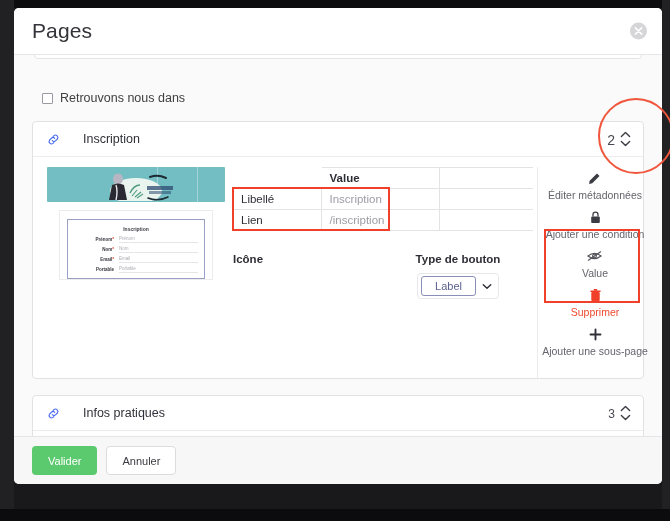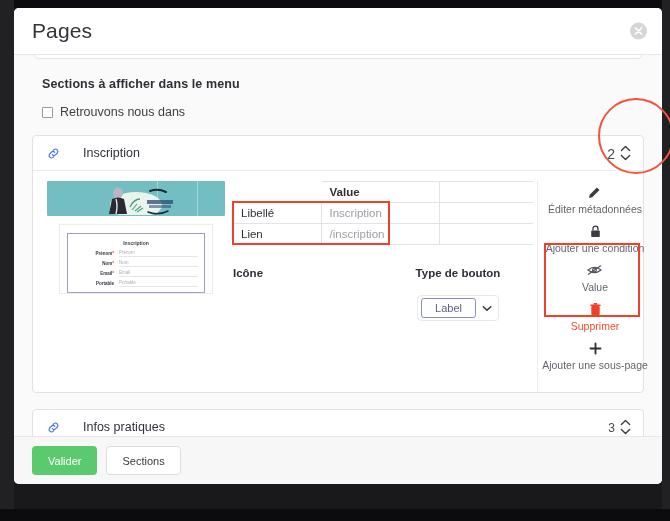--- a/index.html
+++ b/index.html
@@ -111,21 +111,21 @@
   .props-table th.col-blank, .props-table td.col-blank { border-right: none; }
   .props-table th.col-key.empty { border-color: transparent; }
 
   .hl-red { position: absolute; border: 2px solid #f0402a; pointer-events: none; }
 
   .mid-labels { display: flex; margin-top: 22px; }
   .mid-icone { flex: 0 0 150px; text-align: left; font-size: 11.5px; font-weight: bold; color: #2e2e36; }
   .mid-btntype { flex: 0 0 150px; text-align: center; }
   .mid-btntype-lab { font-size: 11.5px; font-weight: bold; color: #2e2e36; }
   .btn-group {
-    margin: 16px auto 0 auto; width: 82px; height: 26px; display: flex; align-items: center;
+    margin: 8px auto 0 auto; width: 82px; height: 26px; display: flex; align-items: center;
     background: #fff; border: 1px solid #e8e8ea; border-radius: 4px;
   }
   .btn-label {
     flex: 1 1 auto; height: 20px; margin-left: 3px; border: 1px solid #8a8fb8; border-radius: 3px;
     display: flex; align-items: center; justify-content: center;
     font-size: 11px; color: #5a5f8d; background: #fff;
   }
   .btn-caret { width: 22px; display: flex; align-items: center; justify-content: center; }
   .btn-caret svg { width: 10px; height: 7px; }
 
@@ -182,21 +182,20 @@
     </div>
 
     <div class="modal-body">
       <div class="body-inner">
 
         <div class="clipped-top">
           
         </div>
 
         <div class="section-block">
-          <div class="section-heading">Sections à afficher dans le menu</div>
           <div class="check-row">
             <div class="check-box"></div>
             <div class="check-label">Retrouvons nous dans</div>
           </div>
         </div>
 
         <div class="page-card">
           <div class="page-card-head">
             <span class="link-icon">
               <svg viewBox="0 0 16 16" aria-hidden="true">
@@ -420,19 +419,19 @@
               </div>
             </div>
           </div>
         </div>
 
       </div>
     </div>
 
     <div class="modal-footer">
       <div class="btn btn-valider">Valider</div>
-      <div class="btn btn-annuler">Sections</div>
+      <div class="btn btn-annuler">Annuler</div>
     </div>
 
   </div>
 
   <div class="circle-anno" style="left:598px; top:98px;"></div>
 </div>
 
 </body></html>

